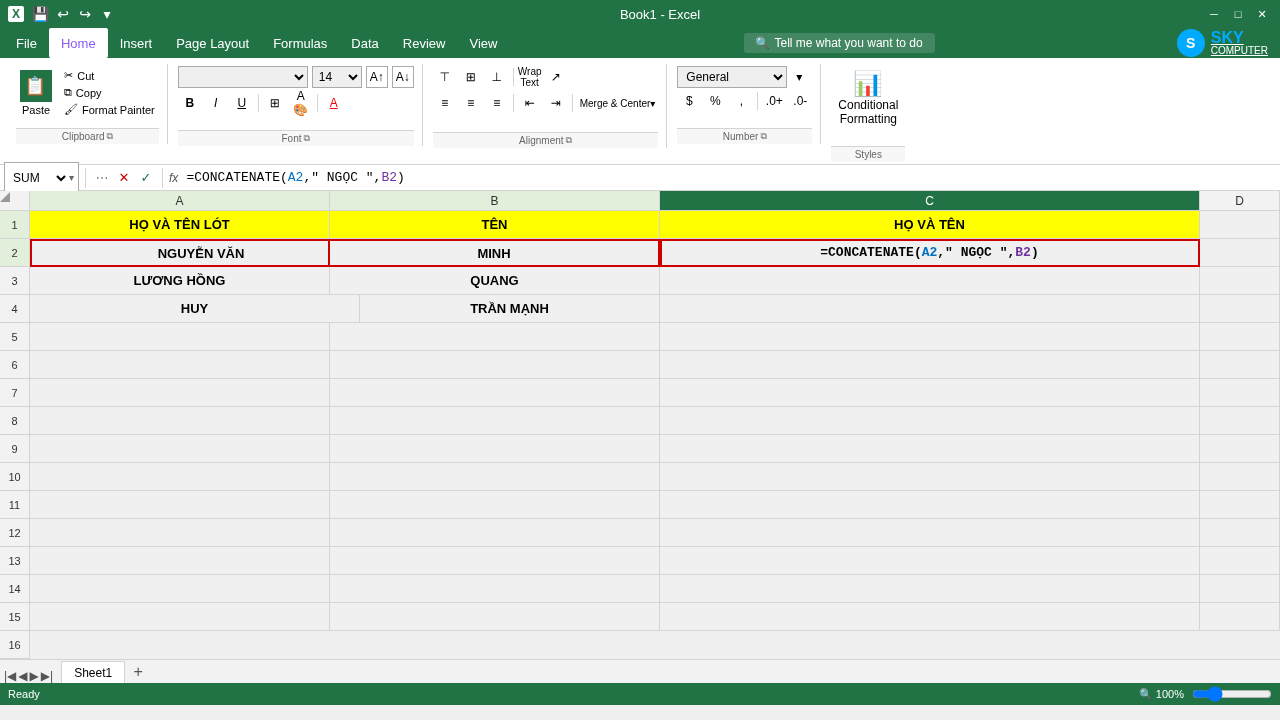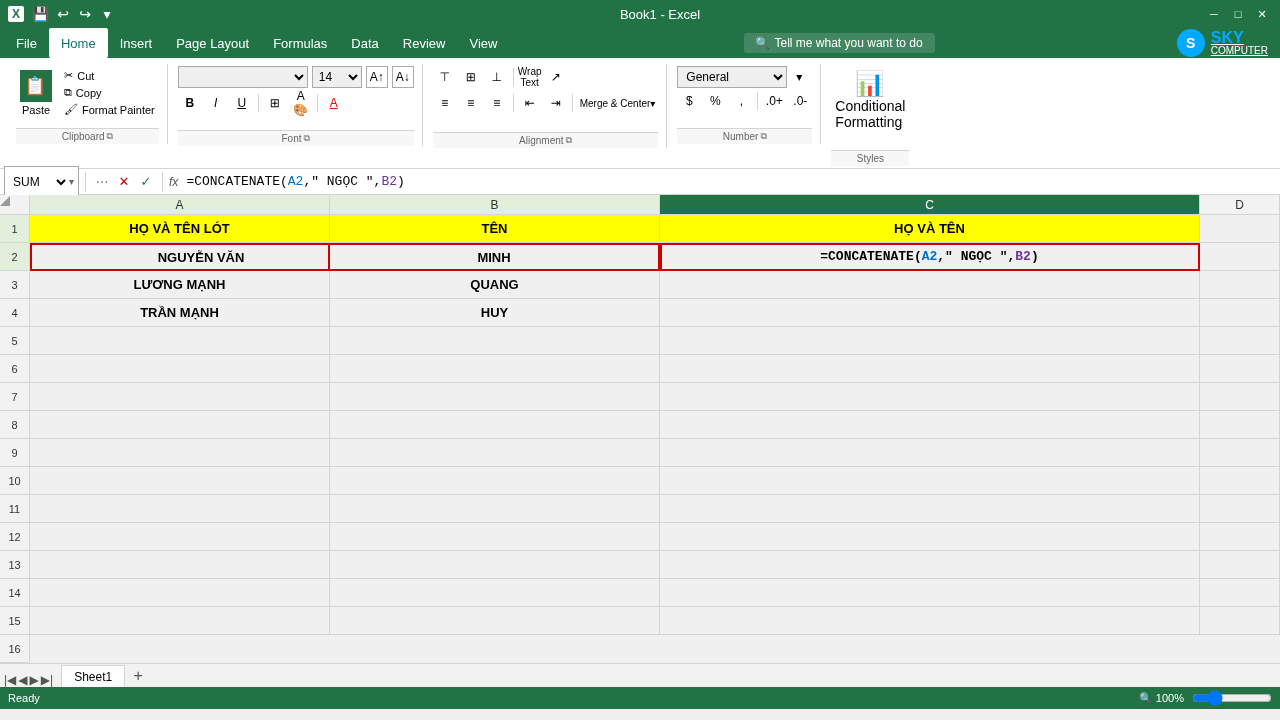--- a/index.html
+++ b/index.html
@@ -34,21 +34,21 @@
       padding: 0 4px;
     }
     .menu-item {
       padding: 0 12px;
       display: flex;
       align-items: center;
       cursor: pointer;
       font-size: 13px;
       border-radius: 2px;
     }
-    .menu-item.active { background: white; color: #0f766e; font-weight: 500; }
+    .menu-item.active { background: white; color: #8b5cf6; font-weight: 500; }
 
     
     .ribbon {
       background: white;
       border-bottom: 1px solid #d4d4d4;
       padding: 4px 0 0 0;
       min-height: 90px;
     }
     .ribbon-content {
       display: flex;
@@ -502,21 +502,21 @@
       <div class="group-label-bar">
         <span>Number</span>
         <span style="margin-left:2px;font-size:9px;">⧉</span>
       </div>
     </div>
 
     <div class="ribbon-group" style="min-width:90px;">
       <div style="padding-bottom:16px;display:flex;flex-direction:column;align-items:center;">
         <div class="cf-btn">
           <div style="font-size:24px;">📊</div>
-          <div style="font-size:14px;text-align:left;white-space:pre-line;">Conditional<br>Formatting</div>
+          <div style="font-size:12px;text-align:center;white-space:pre-line;">Conditional<br>Formatting</div>
         </div>
       </div>
       <div class="group-label-bar">
         <span>Styles</span>
       </div>
     </div>
 
   </div>
 </div>
 
@@ -587,30 +587,30 @@
       <div class="grid-row">
         <div class="cell col-a" style="border: 1px solid #6699cc; border-right: 2px solid #cc0000; border-top: 2px solid #cc0000; border-left:2px solid #cc0000; border-bottom:2px solid #cc0000;padding-left:42px;">NGUYỄN VĂN</div>
         <div class="cell col-b" style="border-right: 2px solid #cc0000; border-top: 2px solid #cc0000; border-bottom:2px solid #cc0000;">MINH</div>
         <div class="cell col-c active">
           <span class="formula-content">=CONCATENATE(<span class="ref-blue">A2</span>," NGỌC ",<span class="ref-purple">B2</span>)</span>
         </div>
         <div class="cell col-d"></div>
       </div>
 
       <div class="grid-row">
-        <div class="cell col-a">LƯƠNG MẠNH</div>
+        <div class="cell col-a">LƯƠNG HỒNG</div>
         <div class="cell col-b">QUANG</div>
         <div class="cell col-c"></div>
         <div class="cell col-d"></div>
       </div>
 
 
       <div class="grid-row">
+        <div class="cell col-b">HUY</div>
         <div class="cell col-a">TRẦN MẠNH</div>
-        <div class="cell col-b">HUY</div>
         <div class="cell col-c"></div>
         <div class="cell col-d"></div>
       </div>
 
       <div class="grid-row">
           <div class="cell col-a"></div>
           <div class="cell col-b"></div>
           <div class="cell col-c"></div>
           <div class="cell col-d"></div>
         </div>

